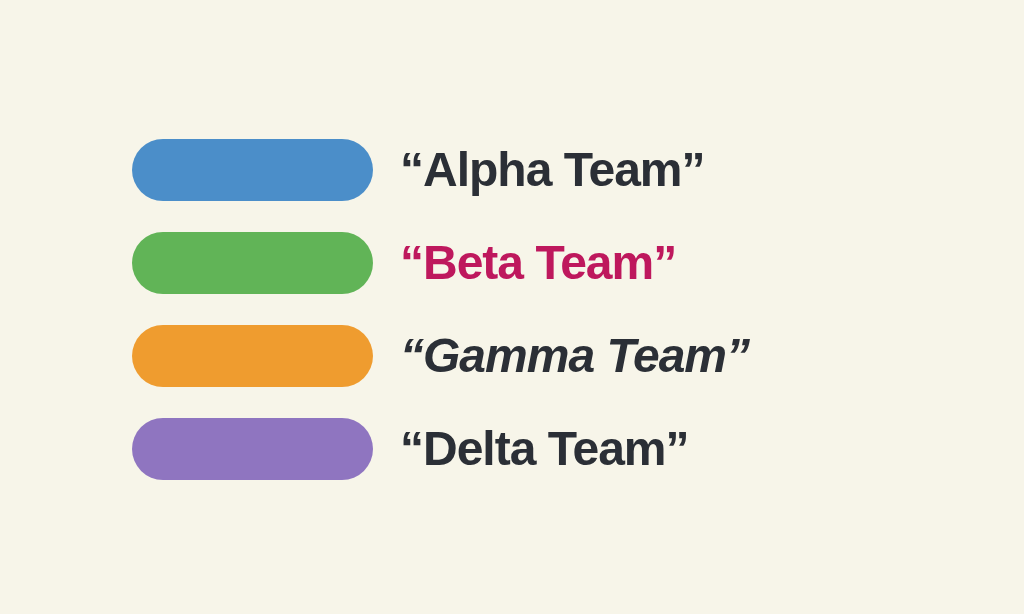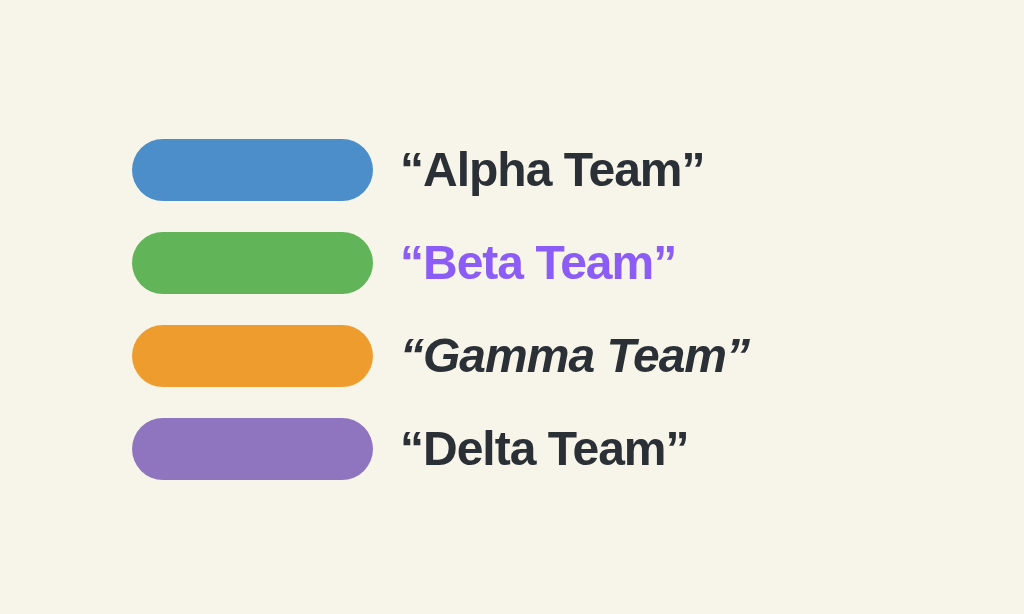--- a/index.html
+++ b/index.html
@@ -48,21 +48,21 @@
 
 <div class="legend">
 
   <div class="legend-row">
     <span class="pill" style="background-color: rgb(75, 142, 201);"></span>
     <span class="pill-label" style="color: rgb(43, 47, 54);">“Alpha Team”</span>
   </div>
 
   <div class="legend-row">
     <span class="pill" style="background-color: rgb(97, 180, 87);"></span>
-    <span class="pill-label" style="color: #8b5cf6;">“Beta Team”</span>
+    <span class="pill-label" style="color: #be185d;">“Beta Team”</span>
   </div>
 
   <div class="legend-row">
     <span class="pill" style="background-color: rgb(239, 156, 47);"></span>
     <span class="pill-label" style="color: rgb(43, 47, 54); font-style: italic;">“Gamma Team”</span>
   </div>
 
   <div class="legend-row">
     <span class="pill" style="background-color: rgb(143, 117, 192);"></span>
     <span class="pill-label" style="color: rgb(43, 47, 54);">“Delta Team”</span>

